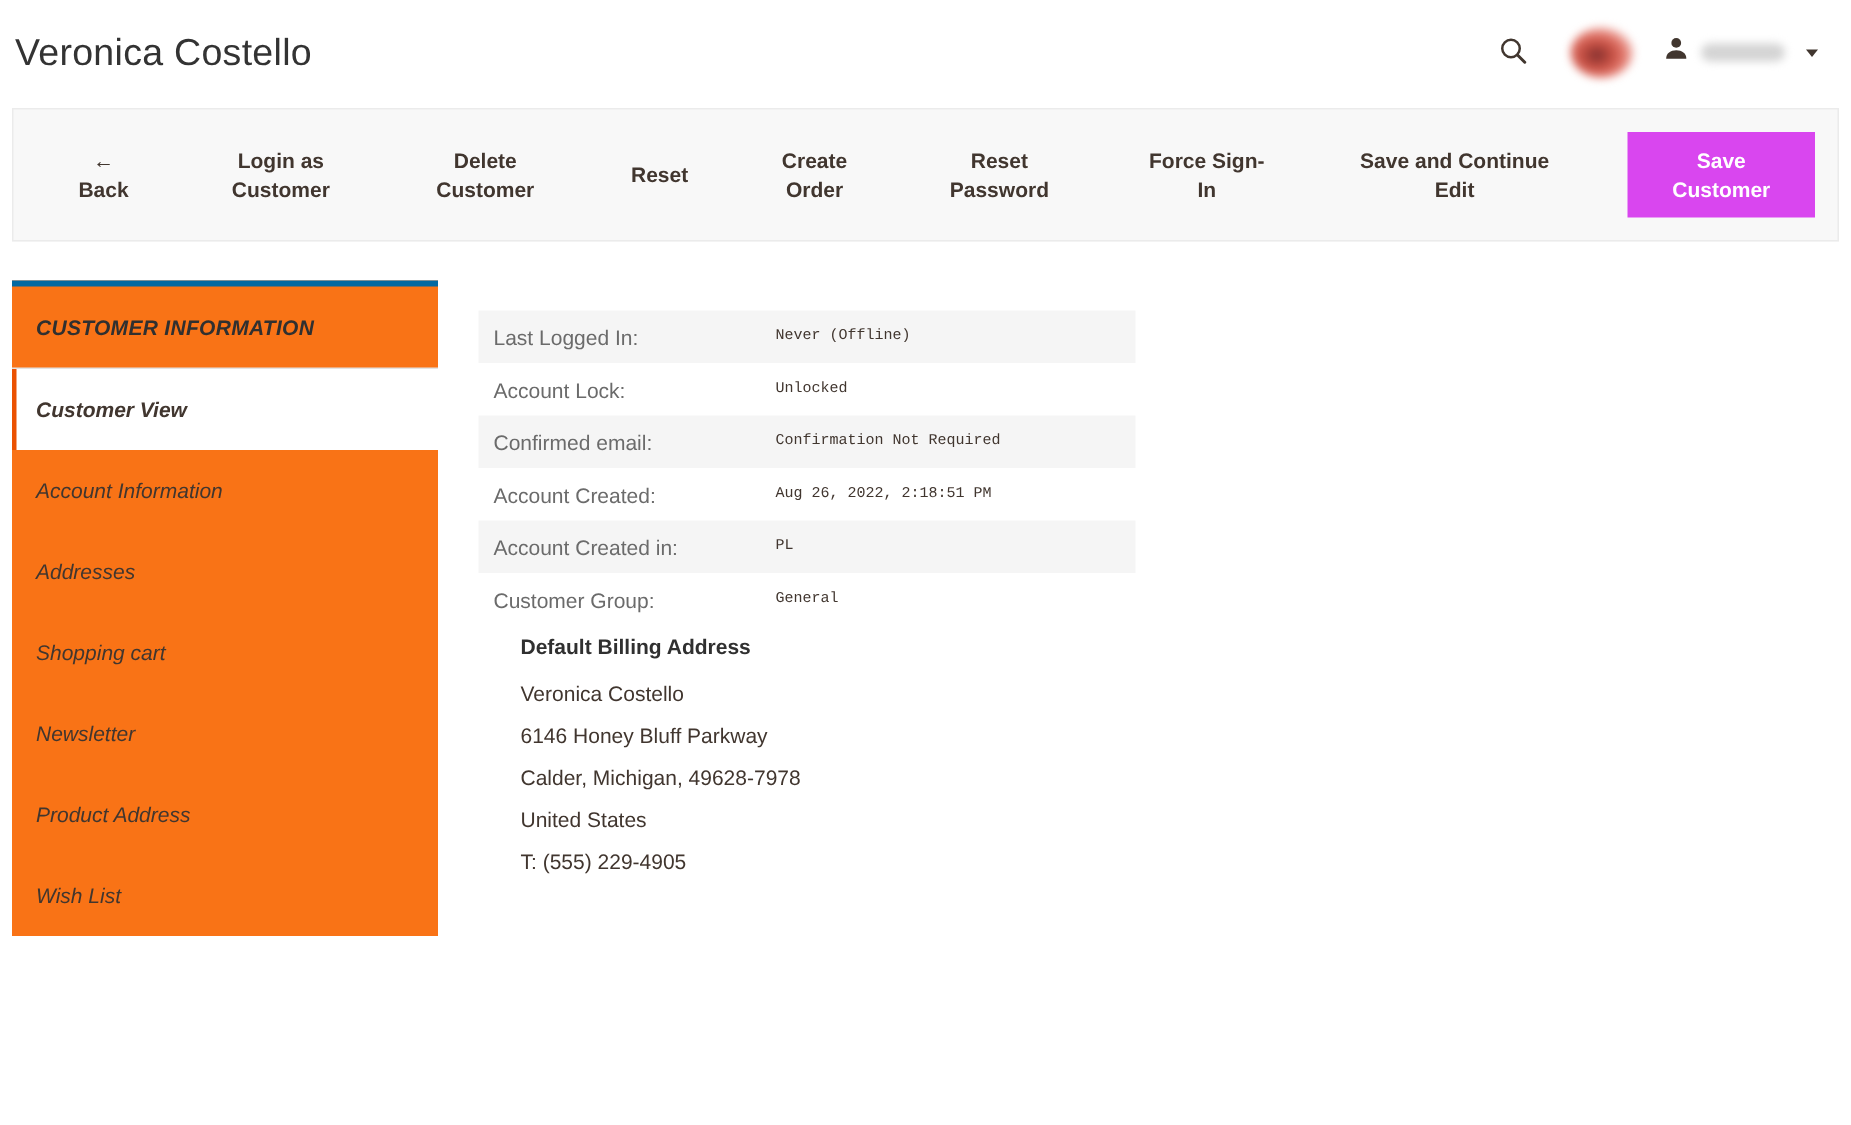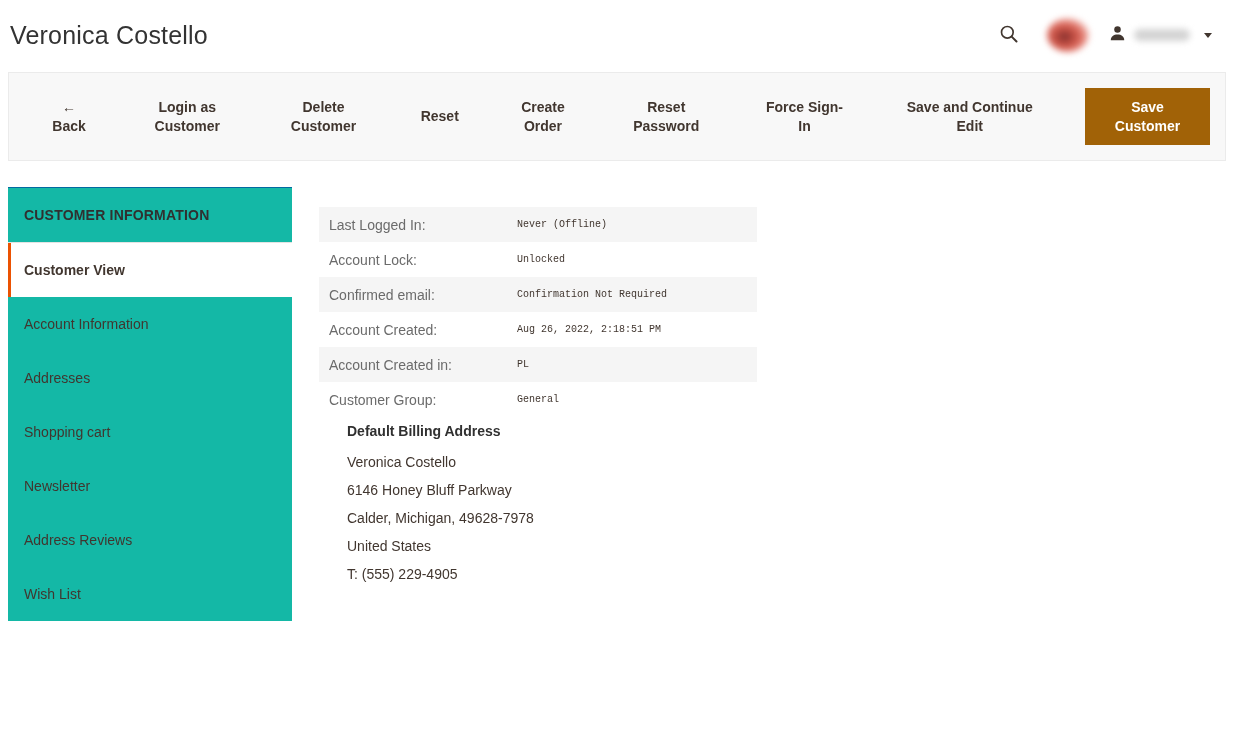--- a/index.html
+++ b/index.html
@@ -74,39 +74,40 @@
   }
   .w-back { width: 60px; }
   .w-lac { width: 96px; }
   .w-dc { width: 96px; }
   .w-reset { width: 56px; }
   .w-co { width: 70px; }
   .w-rp { width: 96px; }
   .w-fsi { width: 100px; }
   .w-sce { width: 150px; }
   .tbtn.primary {
-    background: #a16207;
+    background: #d946ef;
     color: #ffffff;
     width: 125px; height: 57px;
     display: flex; align-items: center; justify-content: center;
   }
 
   
   .content {
     display: flex;
     align-items: flex-start;
     padding: 26px 10px 0 8px;
   }
 
   
   .sidebar {
     width: 284px;
     flex-shrink: 0;
-    background: #14b8a6;
-    border-top: 1px solid #0369a1;
+    background: #f97316;
+    border-top: 4px solid #0369a1;
+    font-style: italic;
   }
   .sb-head {
     padding: 19px 16px;
     font-size: 14px;
     font-weight: 700;
     color: #303030;
     letter-spacing: 0.2px;
     border-bottom: 1px solid #e3e3e3;
   }
   .sb-item {
@@ -208,21 +209,21 @@
 
 <div class="content">
 
   <div class="sidebar">
     <div class="sb-head">CUSTOMER INFORMATION</div>
     <div class="sb-item active">Customer View</div>
     <div class="sb-item">Account Information</div>
     <div class="sb-item">Addresses</div>
     <div class="sb-item">Shopping cart</div>
     <div class="sb-item">Newsletter</div>
-    <div class="sb-item">Address Reviews</div>
+    <div class="sb-item">Product Address</div>
     <div class="sb-item">Wish List</div>
   </div>
 
   <div class="main">
 
     <div class="main-cols">
 
       <div class="info-table">
         <div class="info-row">
           <div class="info-label">Last Logged In:</div>

